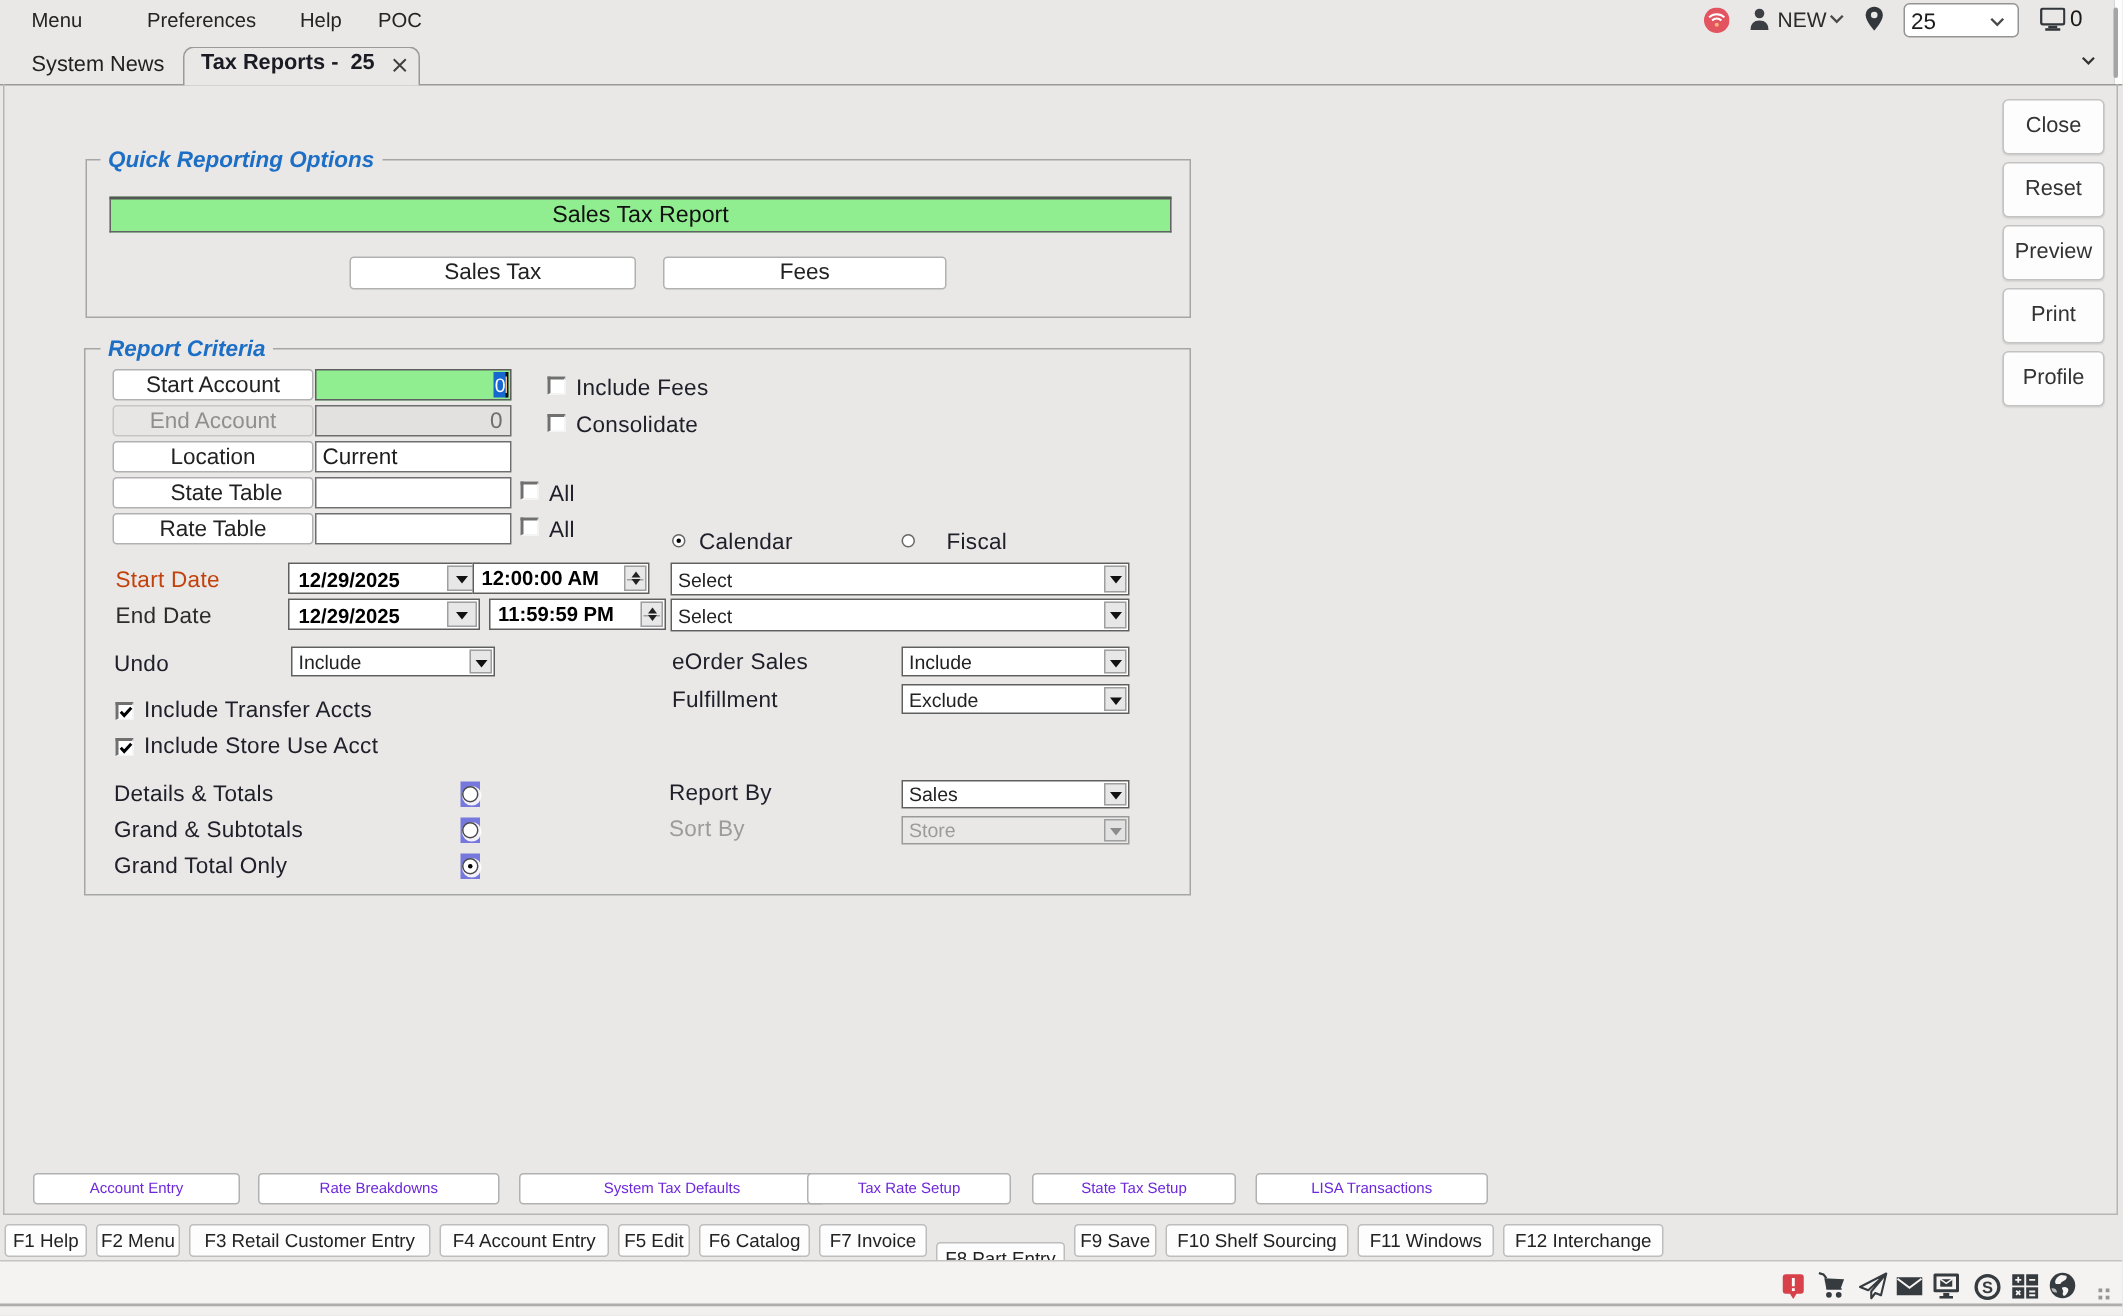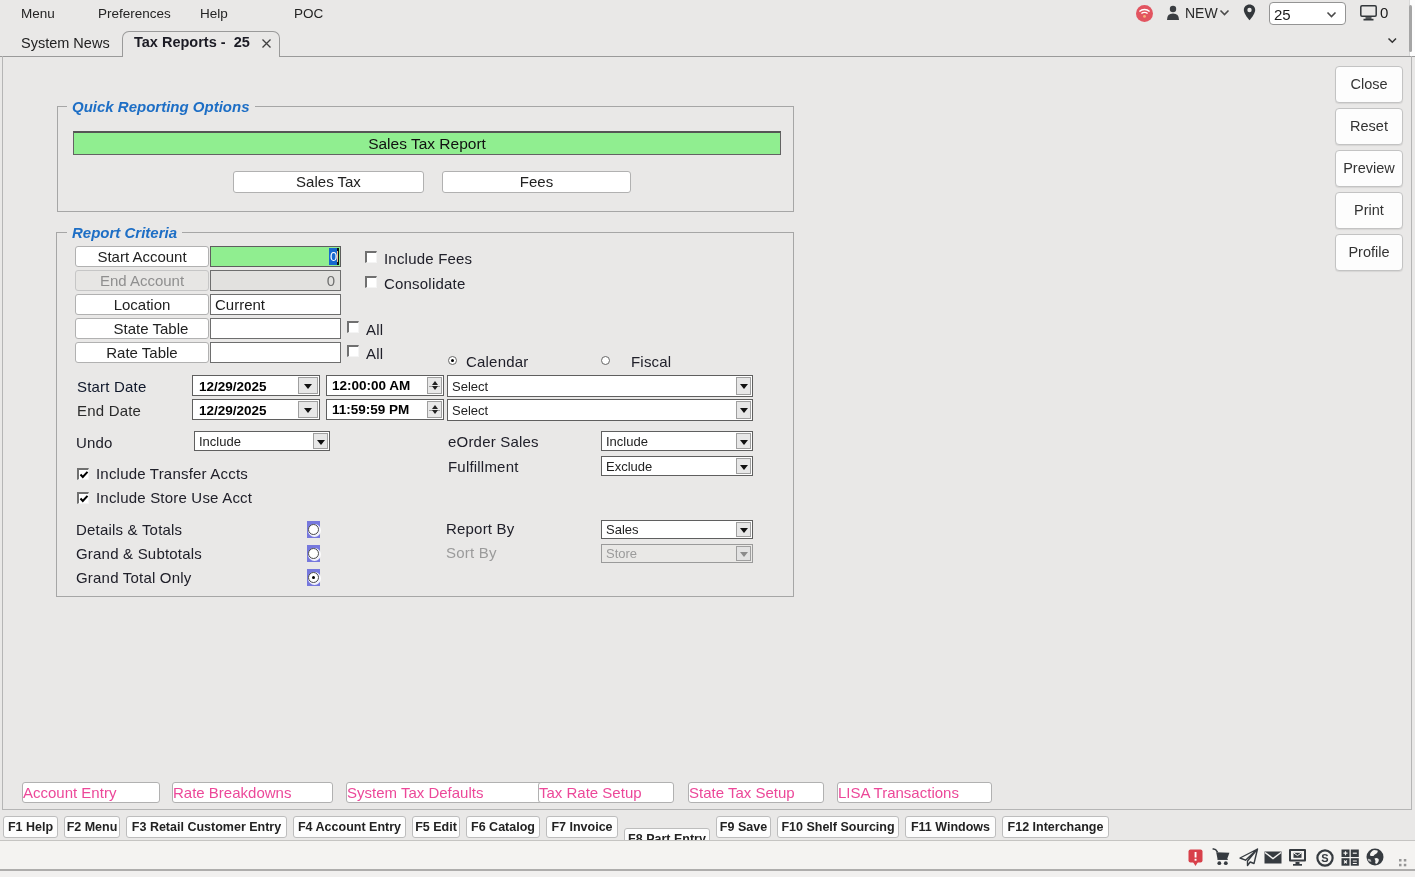--- a/index.html
+++ b/index.html
@@ -15,37 +15,37 @@
 .legend { position:absolute; top:-9px; background:#e9e8e7; padding:0 5px; font-size:15px; font-weight:bold; font-style:italic; color:#1d6ec5; white-space:nowrap; }
 .wbtn { position:absolute; background:#fff; border:1px solid #b1b1b1; border-radius:3px; font-size:15px; color:#222; text-align:center; }
 .rbtn { position:absolute; left:1335px; width:68px; height:37px; background:#fdfdfd; border:1px solid #c3c3c3; border-radius:4px; font-size:14.5px; color:#333; text-align:center; line-height:35px; box-shadow:0 1px 1px rgba(0,0,0,0.08); }
 .input { position:absolute; background:#fff; border:1px solid #6e6e6e; font-size:15px; }
 .cb { position:absolute; width:12px; height:12px; background:#fff; border-top:2px solid #707070; border-left:2px solid #707070; border-right:1px solid #f4f4f4; border-bottom:1px solid #f4f4f4; }
 .lbl { position:absolute; font-size:15px; letter-spacing:0.2px; color:#20202a; white-space:nowrap; }
 .ddw { position:absolute; background:#fff; border:1px solid #5f5f5f; }
 .ddtext { position:absolute; left:4px; top:2px; font-size:13px; color:#222; }
 .ddbtn { position:absolute; right:1px; top:1px; bottom:1px; width:15px; background:#e7e7e7; border:1px solid #9f9f9f; }
 .ddarr { position:absolute; left:3px; top:6px; width:0; height:0; border-left:4px solid transparent; border-right:4px solid transparent; border-top:5px solid #111; }
-.fkey { position:absolute; top:816px; height:22px; background:#fdfdfd; border:1px solid #bdbdbd; border-radius:3px; font-size:12.5px; color:#222; text-align:center; line-height:20px;font-weight:bold; }
-.navbtn { position:absolute; top:782px; height:21px; background:#fff; border:1px solid #b1b1b1; border-radius:3px; font-size:15px; color:#ec4899; text-align:left; line-height:19px; }
+.fkey { position:absolute; top:816px; height:22px; background:#fdfdfd; border:1px solid #bdbdbd; border-radius:3px; font-size:12.5px; color:#222; text-align:center; line-height:20px; }
+.navbtn { position:absolute; top:782px; height:21px; background:#fff; border:1px solid #b1b1b1; border-radius:3px; font-size:10px; color:#6d28d9; text-align:center; line-height:19px; }
 .spinner { background:#e8e8e8; border:1px solid #9f9f9f; }
 .spinner:before { content:""; position:absolute; left:4px; top:3px; width:0; height:0; border-left:3px solid transparent; border-right:3px solid transparent; border-bottom:4px solid #222; }
 .spinner:after { content:""; position:absolute; left:4px; bottom:3px; width:0; height:0; border-left:3px solid transparent; border-right:3px solid transparent; border-top:4px solid #222; }
 .spinner i { position:absolute; left:1px; right:1px; top:50%; height:1px; background:#9f9f9f; }
 .prad { width:13px; height:17px; background:#7678dd; }
 .prad:before { content:""; position:absolute; left:1px; top:3px; width:9px; height:9px; border-radius:50%; background:#fff; border:1px solid #4a4a4a; box-shadow:1px 1px 0 1px rgba(255,255,255,0.9); }
 .psel:after { content:""; position:absolute; left:5px; top:7px; width:3px; height:3px; border-radius:50%; background:#000; z-index:2; }
 </style>
 </head>
 <body>
 
 <span class="menuitem" style="left:21px;">Menu</span>
 <span class="menuitem" style="left:98px;">Preferences</span>
 <span class="menuitem" style="left:200px;">Help</span>
-<span class="menuitem" style="left:252px;margin-left:42px;">POC</span>
+<span class="menuitem" style="left:252px;">POC</span>
 <div class="abs" style="left:1409px; top:0; width:6px; height:56px; background:#fdfdfd; border-left:1px solid #d8d8d8;"></div>
 <div class="abs" style="left:1409px; top:5px; width:3px; height:47px; background:#a5a5a5; border-radius:2px;"></div>
 <div id="topicons">
   <svg class="abs" style="left:1136px; top:5px;" width="17" height="17" viewBox="0 0 16 16">
     <circle cx="8" cy="8" r="8" fill="#e25460"></circle>
     <circle cx="8" cy="10.8" r="1.3" fill="#f5b27a"></circle>
     <path d="M5.1 8.1 A4.1 4.1 0 0 1 10.9 8.1" stroke="#fff" stroke-width="1.3" fill="none"></path>
     <path d="M3.2 6.2 A6.8 6.8 0 0 1 12.8 6.2" stroke="#fff" stroke-width="1.3" fill="none"></path>
   </svg>
   <svg class="abs" style="left:1166px; top:5px;" width="14" height="15" viewBox="0 0 14 15">
@@ -128,28 +128,28 @@
 <div class="cb" style="left:347px; top:345px;"></div>
 <span class="lbl" style="left:366px; top:345px;">All</span>
 
 <div class="abs" style="left:448px; top:356px; width:9px; height:9px; border-radius:50%; background:#fff; border:1px solid #666;">
     <div class="abs" style="left:2px; top:2px; width:3px; height:3px; border-radius:50%; background:#000;"></div>
   </div>
 <span class="lbl" style="left:466px; top:353px;">Calendar</span>
 <div class="abs" style="left:601px; top:356px; width:9px; height:9px; border-radius:50%; background:#fff; border:1px solid #666;"></div>
 <span class="lbl" style="left:618px; top:353px;margin-left:13px;">Fiscal</span>
 
-<span class="lbl" style="left:77px; top:378px; color:#0f172a;">Start Date</span>
+<span class="lbl" style="left:77px; top:378px; color:#c2410c;">Start Date</span>
 <div class="ddw" style="left:192px; top:375px; width:128px; height:21px;">
   <span class="abs" style="left:6px; top:3px; font-size:13.5px; font-weight:bold; color:#000;">12/29/2025</span>
   <div class="ddbtn" style="width:20px;">
       <div class="ddarr" style="left:5px;"></div>
     </div>
 </div>
-<div class="ddw" style="left:326px; top:375px; width:118px; height:21px;">
+<div class="ddw" style="left:315px; top:375px; width:118px; height:21px;">
   <span class="abs" style="left:5px; top:2px; font-size:13.5px; font-weight:bold; color:#000;">12:00:00 AM</span>
   <div class="abs spinner" style="right:1px; top:1px; width:15px; height:17px;">
       <i></i>
     </div>
 </div>
 <div class="ddw" style="left:447px; top:375px; width:306px; height:22px;">
   <span class="ddtext" style="top:3px;">Select</span>
   <div class="ddbtn">
       <div class="ddarr"></div>
     </div>

